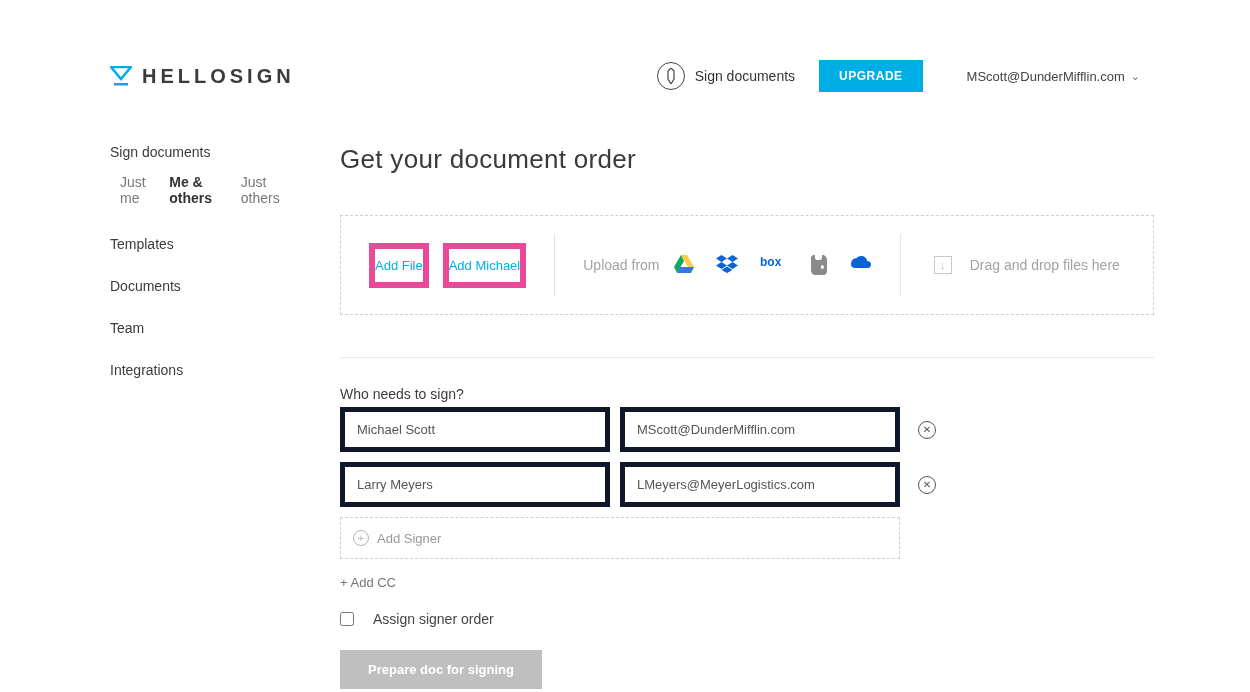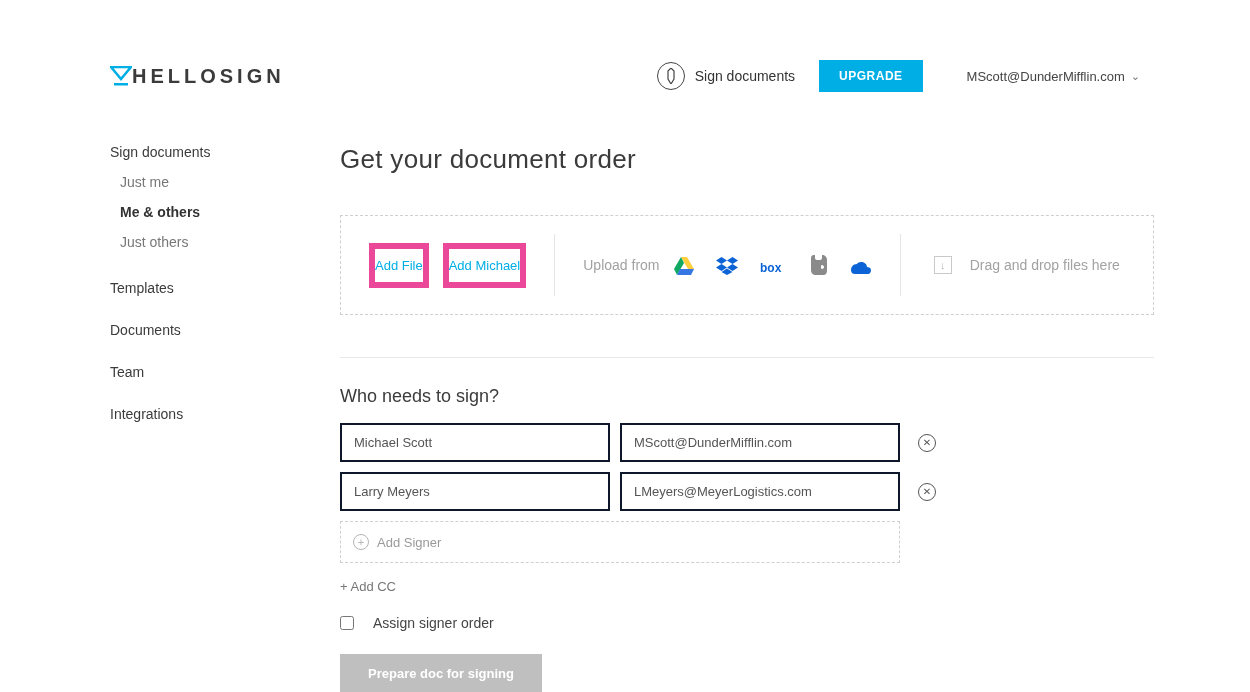--- a/index.html
+++ b/index.html
@@ -12,21 +12,21 @@
       overflow: hidden;
     }
     .page { padding: 0 0 0 0; }
 
     
     .header {
       display: flex;
       align-items: center;
       padding: 60px 110px 0 110px;
     }
-    .logo { display: flex; align-items: center; }
+    .logo { display: flex; align-items: center; gap: 10px; }
     .logo-mark svg { display:block; }
     .logo-text { font-size: 20px; letter-spacing: 4px; font-weight: 700; color:#3b3b3b; }
     .spacer { flex: 1; }
     .sign-docs-link { display: flex; align-items: center; gap: 10px; margin-right: 24px; color:#333; font-size:14px; cursor:pointer;}
     .pen-circle { width:28px; height:28px; border:1.5px solid #444; border-radius:50%; display:flex; align-items:center; justify-content:center;}
     .pen-circle svg{display:block;}
     .upgrade-btn {
       background:#00aee6; color:#fff; border:none; padding: 9px 20px;
       font-size:12px; font-weight:700; letter-spacing:0.5px; cursor:pointer;
       margin-right: 44px;
@@ -36,54 +36,54 @@
 
     
     .content {
       display:flex;
       padding: 52px 96px 0 110px;
       gap: 50px;
     }
     .sidebar { width: 180px; font-size:14px; color:#3b3b3b;}
     .sb-section { margin-bottom: 30px;}
     .sb-head { font-size:14px; margin-bottom: 14px; cursor:pointer;}
-    .sb-sub { padding-left:10px; display:flex; flex-direction:column; gap:14px;}
+    .sb-sub { padding-left:10px; display:flex; flex-direction:row; gap:14px;}
     .sb-sub a { color:#777; text-decoration:none; cursor:pointer;}
     .sb-sub a.active { color:#333; font-weight:700;}
     .sb-link { display:block; margin-bottom:26px; color:#3b3b3b; text-decoration:none; cursor:pointer;}
 
     .main { flex:1; }
     .page-title { font-size:26px; font-weight:400; color:#3b3b3b; letter-spacing:0.3px; margin-bottom: 40px;}
 
     
     .upload-box {
       border:1px dashed #cfcfcf; display:flex; align-items:stretch;
       padding: 0; height:100px;
     }
     .upload-col { display:flex; align-items:center; padding: 0 28px;}
     .divider-v { width:1px; background:#e5e5e5; margin: 18px 0;}
     .outline-btn {
       border:6px solid #ec4899; color:#00aee6; background:#fff;
       font-size:13px; padding:9px 0; cursor:pointer;
     }
     .outline-btn + .outline-btn { margin-left:14px;}
     .upload-from-label { color:#a2a2a2; font-size:14px; margin-right:14px;}
-    .svc-icons { display:flex; align-items:flex-end; gap:22px;}
+    .svc-icons { display:flex; align-items:flex-start; gap:22px;}
     .svc-icons span { display:inline-flex; cursor:pointer;}
     .dnd-col { flex:1; justify-content:center; gap:18px;}
     .dl-box { width:18px; height:18px; border:1px solid #c9c9c9; display:flex; align-items:center; justify-content:center; color:#b8b8b8; font-size:11px;}
     .dnd-text { color:#a2a2a2; font-size:14px;}
 
     hr.sep { border:none; border-top:1px solid #e8e8e8; margin: 42px 0 28px 0;}
 
-    .section-label { font-size:18px; color:#3b3b3b; margin-bottom:16px;}
+    .section-label { font-size:14px; color:#3b3b3b; margin-bottom:5px;}
 
     .signer-row { display:flex; align-items:center; gap:10px; margin-bottom:10px;}
     .txt-input {
-      border:2px solid #0f172a; font-size:13px; padding:10px 12px;
+      border:5px solid #0f172a; font-size:13px; padding:10px 12px;
       color:#555; width:270px;
     }
     .txt-input.email { width:280px;}
     .remove-btn {
       width:18px; height:18px; border:1.5px solid #555; border-radius:50%;
       display:flex; align-items:center; justify-content:center;
       font-size:10px; color:#555; cursor:pointer; background:#fff; margin-left:8px;
     }
 
     .add-signer-box {

